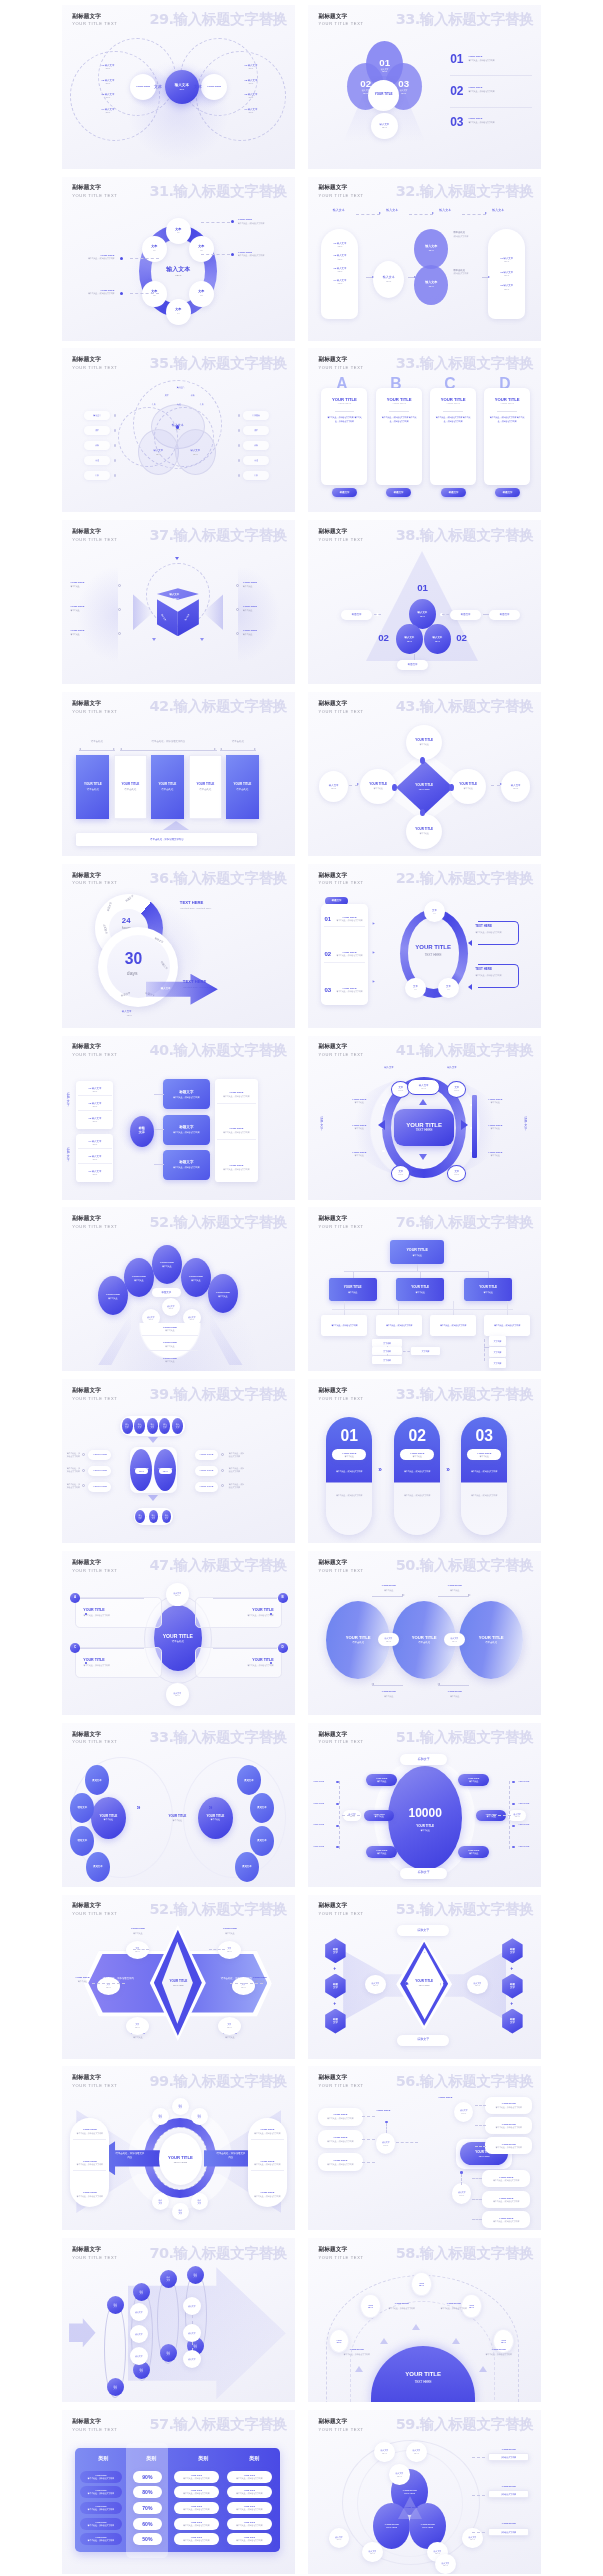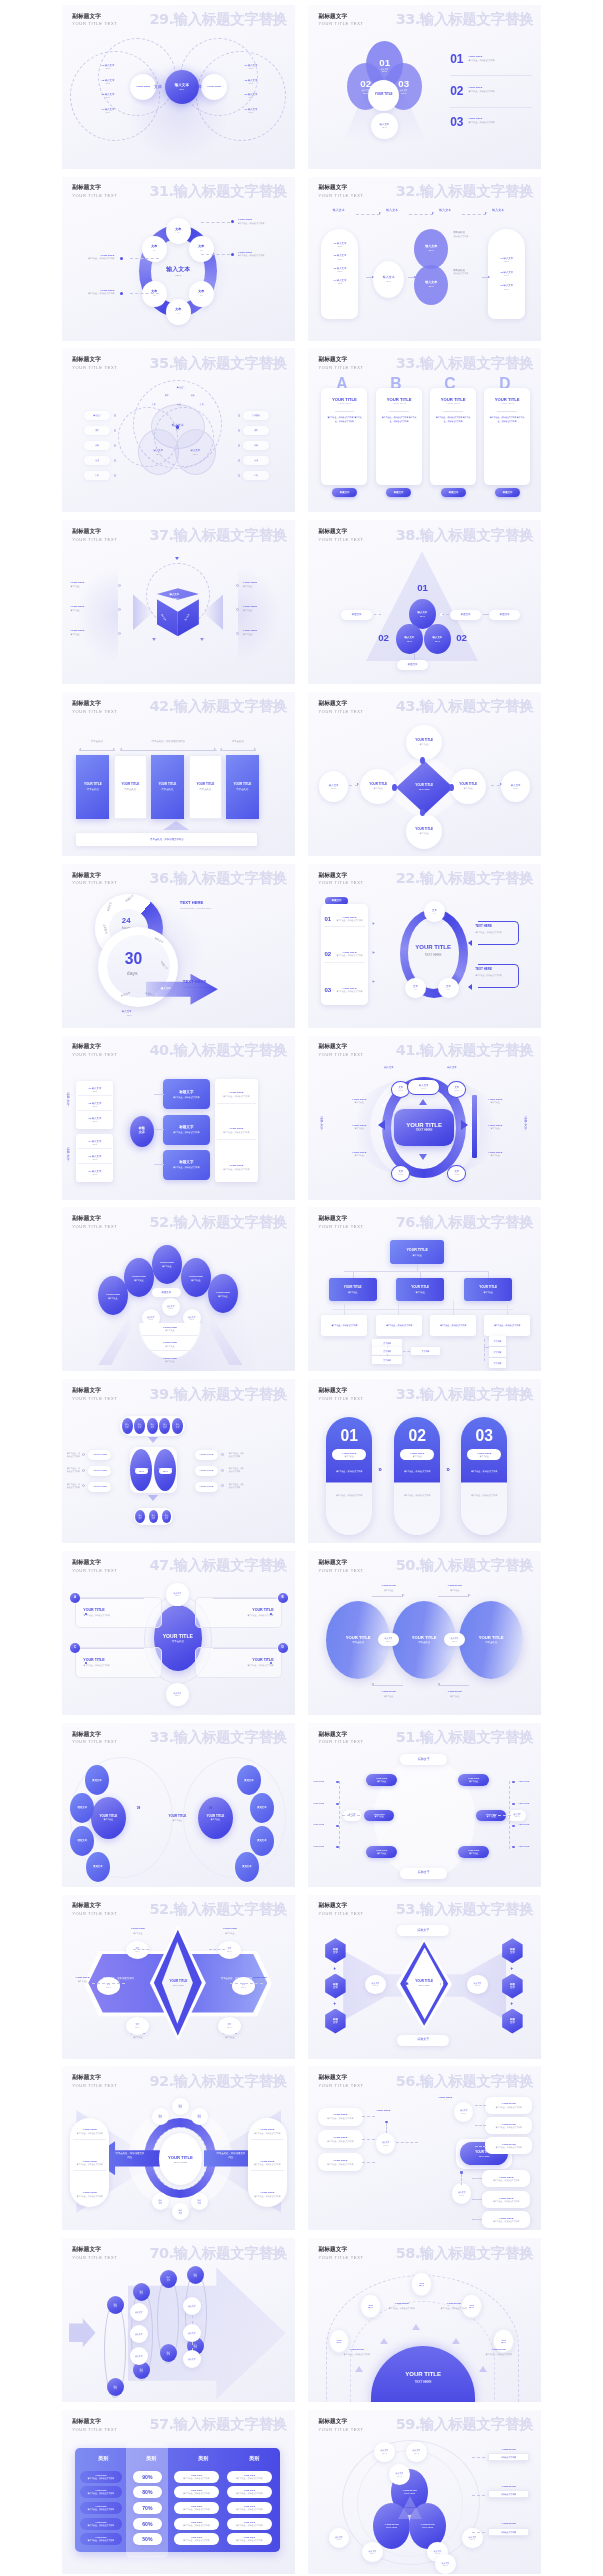--- a/index.html
+++ b/index.html
@@ -1313,20 +1313,25 @@
       </div>
     </div>
     <div class="slide">
       <div class="hdr-sub">
         <div class="cn">副标题文字</div>
         <div class="en">YOUR TITLE TEXT</div>
       </div>
       <div class="hdr-big"><span class="num">51.</span><span>输入标题文字替换</span></div>
       <div class="canvas">
         <div class="flexc " style="position: absolute; left: 66px; top: 7.2px; width: 101px; height: 121px; border-radius: 50%; background: rgba(255, 255, 255, 0.58);"></div>
+        <div class="ell flexc grad" style="left: 80px; top: 15.7px; width: 74px; height: 104px; box-shadow: rgba(80, 80, 230, 0.3) 0px 2.4px 11px;">
+          <div class="t20 b wtxt">10000</div>
+          <div class="t5 b wtxt" style="margin-top: 4.8px;">YOUR TITLE</div>
+          <div class="t3 wtxt">请单击此处</div>
+        </div>
         <div class="pill flexc soft" style="left: 92px; top: 3.6px; width: 47px; height: 11px;">
           <div class="t5 ptxt">标题文字</div>
         </div>
         <div class="pill flexc soft" style="left: 92px; top: 117px; width: 47px; height: 11px;">
           <div class="t5 ptxt">标题文字</div>
         </div>
         <div class="pill flexc grad" style="left: 58px; top: 23px; width: 31px; height: 12px; box-shadow: rgba(80, 80, 230, 0.3) 0px 1.2px 4.2px;">
           <div class="t3 b wtxt">YOUR TITLE</div>
           <div class="t3 wtxt">请单击此处</div>
         </div>
@@ -1500,21 +1505,21 @@
         </div>
         <div class="dot" style="left: 97px; top: 59px; width: 3px; height: 3px; background: rgb(79, 79, 230);"></div>
         <div class="dot" style="left: 135px; top: 59px; width: 3px; height: 3px; background: rgb(79, 79, 230);"></div>
       </div>
     </div>
     <div class="slide">
       <div class="hdr-sub">
         <div class="cn">副标题文字</div>
         <div class="en">YOUR TITLE TEXT</div>
       </div>
-      <div class="hdr-big"><span class="num">92.</span><span>输入标题文字替换</span></div>
+      <div class="hdr-big"><span class="num">99.</span><span>输入标题文字替换</span></div>
       <div class="canvas">
         <div class="flexc " style="position: absolute; left: 14.5px; top: 15.7px; width: 205px; height: 103px; background: linear-gradient(90deg, rgba(150, 150, 235, 0.2), transparent 45%, rgba(150, 150, 235, 0.2)); clip-path: polygon(0px 0px, 30% 38%, 70% 38%, 100% 0px, 100% 100%, 70% 62%, 30% 62%, 0px 100%);"></div>
         <div class="flexc " style="position: absolute; left: 66px; top: 13.3px; width: 104px; height: 101px; border-radius: 50%; background: rgba(255, 255, 255, 0.5);"></div>
         <div class="flexc " style="position: absolute; left: 82px; top: 24px; width: 72px; height: 80px; border-radius: 50%; background: conic-gradient(rgb(85, 85, 232), rgb(143, 143, 244), rgb(77, 77, 229), rgb(143, 143, 244), rgb(85, 85, 232));"></div>
         <div class="flexc dash" style="position: absolute; left: 90px; top: 33px; width: 56px; height: 63px; border-radius: 50%; background: rgb(246, 246, 252);"></div>
         <div class="flexc grad3" style="position: absolute; left: 28px; top: 47px; width: 70px; height: 34px; clip-path: polygon(0px 50%, 36% 0px, 36% 26%, 100% 26%, 100% 74%, 36% 74%, 36% 100%);"></div>
         <div class="flexc grad3" style="position: absolute; left: 142px; top: 47px; width: 70px; height: 34px; clip-path: polygon(100% 50%, 64% 0px, 64% 26%, 0px 26%, 0px 74%, 64% 74%, 64% 100%);"></div>
         <div class="t4 wtxt" style="position: absolute; left: 53px; top: 58px; width: 30px; text-align: center; line-height: 1.5;">请单击此处，添加段落文字内容</div>
         <div class="t4 wtxt" style="position: absolute; left: 154px; top: 58px; width: 30px; text-align: center; line-height: 1.5;">请单击此处，添加段落文字内容</div>
         <div class="ell flexc soft" style="left: 97px; top: 39px; width: 43px; height: 52px;">

